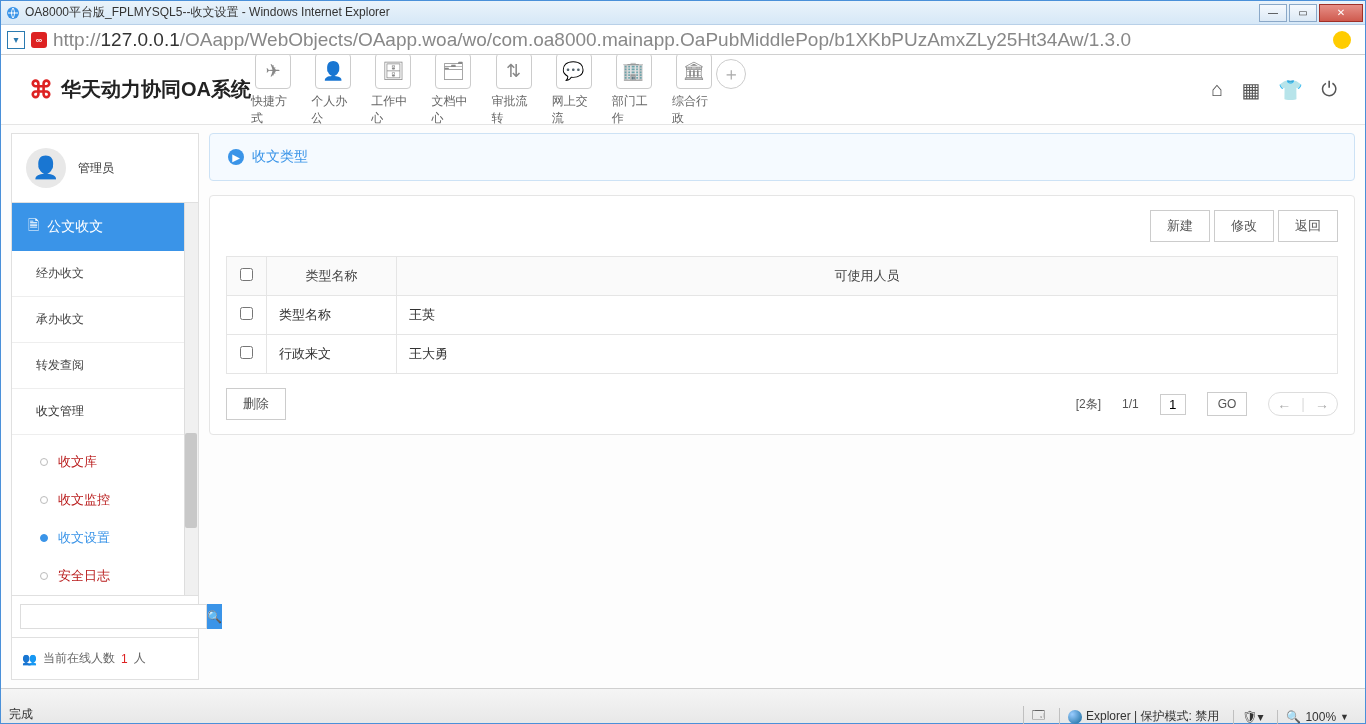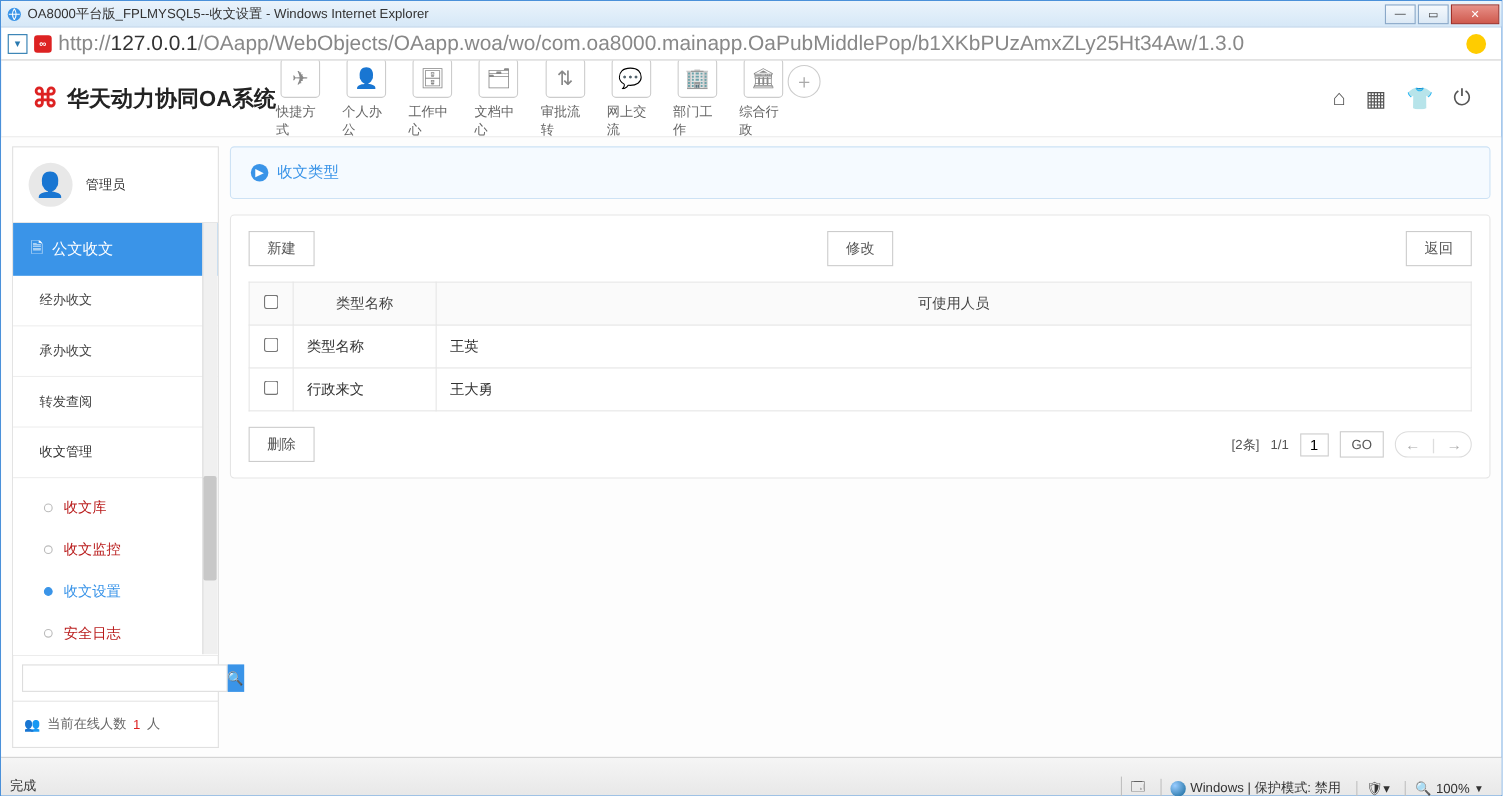--- a/index.html
+++ b/index.html
@@ -57,30 +57,30 @@
 .search-row input { flex:1; border:1px solid #ddd; padding:4px; }
 .search-btn { width:28px; background:#3a94e8; color:#fff; display:flex; align-items:center; justify-content:center; cursor:pointer;}
 .online-row { border:1px solid #e0e0e0; border-top:none; padding:12px 10px; color:#666; background:#fff; display:flex; align-items:center; gap:6px;}
 .online-row .cnt { color:#d22; }
 
 
 .content { flex:1; display:flex; flex-direction:column; gap:14px; }
 .panel-head { border:1px solid #cde2f5; background:#f5faff; border-radius:4px; padding:14px 18px; display:flex; align-items:center; gap:8px; color:#3a94e8; font-size:14px;}
 .panel-head .arrow { width:16px; height:16px; border-radius:50%; background:#3a94e8; color:#fff; display:flex; align-items:center; justify-content:center; font-size:10px;}
 .panel-body { border:1px solid #e5e5e5; border-radius:4px; padding:14px 16px; flex:0 0 auto; background:#fff;}
-.btn-row { display:flex; justify-content:space-between; gap:22px; margin-bottom:14px;}
+.btn-row { display:flex; justify-content:flex-end; gap:4px; margin-bottom:14px;}
 .btn { border:1px solid #ccc; background:#fff; padding:6px 16px; font-size:13px; color:#555; cursor:pointer;}
 table { width:100%; border-collapse:collapse; }
 th, td { border:1px solid #e5e5e5; padding:10px 12px; font-size:13px; text-align:left;}
 th { background:#fafafa; text-align:center; font-weight:normal; color:#444;}
 th.chk, td.chk { width:40px; text-align:center;}
 th.name-col, td.name-col { width:130px;}
 input[type=checkbox]{ width:13px; height:13px;}
 .table-foot { display:flex; align-items:center; margin-top:14px; }
-.pager { margin-left:auto; display:flex; align-items:center; gap:10px; color:#555;}
+.pager { margin-left:auto; display:flex; align-items:center; gap:21px; color:#555;}
 .pager input { width:26px; border:1px solid #ccc; padding:2px 4px; text-align:center;}
 .pager-btn { border:1px solid #ccc; padding:4px 10px; cursor:pointer; background:#fff;}
 .pager-nav { border:1px solid #ddd; border-radius:14px; padding:3px 8px; display:flex; gap:10px; color:#aaa;}
 .pager-nav span { cursor:pointer; font-size:14px;}
 
 
 .statusbar { height:24px; border-top:1px solid #d0d0d0; background:linear-gradient(#f5f5f5,#e8e8e8); display:flex; align-items:flex-start; padding:17px 8px; font-size:12px; color:#333;}
 .status-right { margin-left:auto; display:flex; align-items:center; gap:6px;}
 .status-seg { border-left:1px solid #c0c0c0; padding:0 8px; display:flex; align-items:center; gap:4px;}
 .globe { width:14px; height:14px; border-radius:50%; background:radial-gradient(circle at 30% 30%, #9cf, #169); }
@@ -262,21 +262,21 @@
       </div>
     </div>
   </div>
 
   <div class="statusbar">
     <span>完成</span>
     <div class="status-right">
       <div class="status-seg">🗔</div>
       <div class="status-seg">
         <span class="globe"></span>
-        <span>Windows | 保护模式: 禁用</span>
+        <span>Explorer | 保护模式: 禁用</span>
       </div>
       <div class="status-seg">🛡▾</div>
       <div class="status-seg">
         <span>🔍</span>
         <span>100%</span>
         <span style="font-size:9px">▼</span>
       </div>
     </div>
   </div>
 </div>

